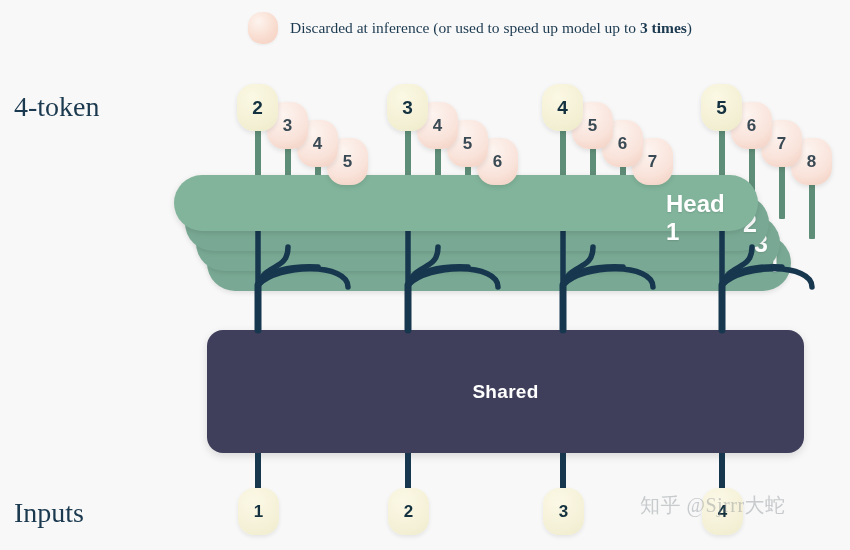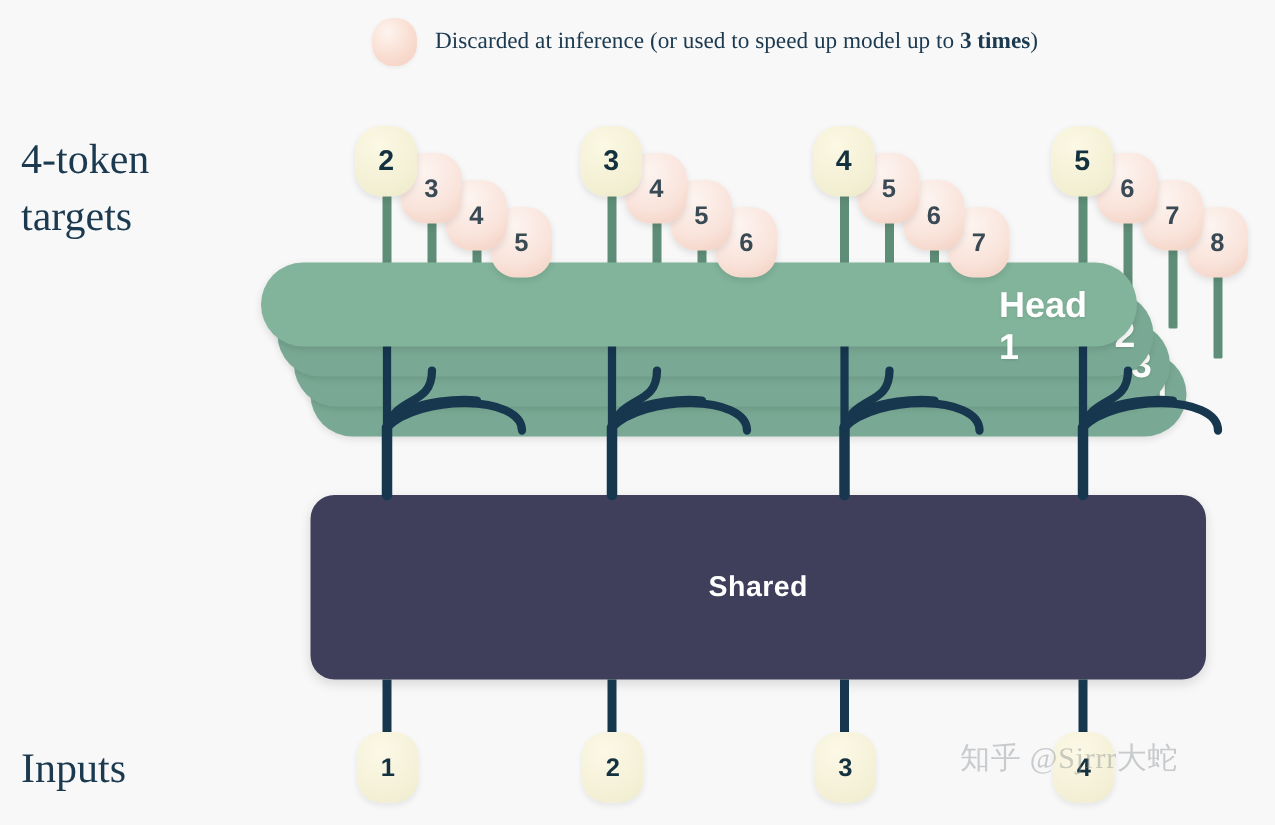--- a/index.html
+++ b/index.html
@@ -103,21 +103,20 @@
 
 <div id="stage">
 
   <div class="legend">
     <div class="legend-swatch"></div>
     <div class="legend-text"><span>Discarded at inference (or used to speed up model up to </span><b>3 times</b><span>)</span></div>
   </div>
 
   <div class="side-label" id="label-targets">
     <div>4-token</div>
-    <div>targets</div>
   </div>
   <div class="side-label" id="label-inputs">Inputs</div>
 
   <div id="stems">
       <div class="stem" style="left: 255px; top: 129px; height: 50px; z-index: 5;"></div>
       <div class="stem" style="left: 285px; top: 147px; height: 52px; z-index: 4;"></div>
       <div class="stem" style="left: 315px; top: 165px; height: 54px; z-index: 3;"></div>
       <div class="stem" style="left: 345px; top: 183px; height: 56px; z-index: 2;"></div>
       <div class="stem" style="left: 405px; top: 129px; height: 50px; z-index: 5;"></div>
       <div class="stem" style="left: 435px; top: 147px; height: 52px; z-index: 4;"></div>

